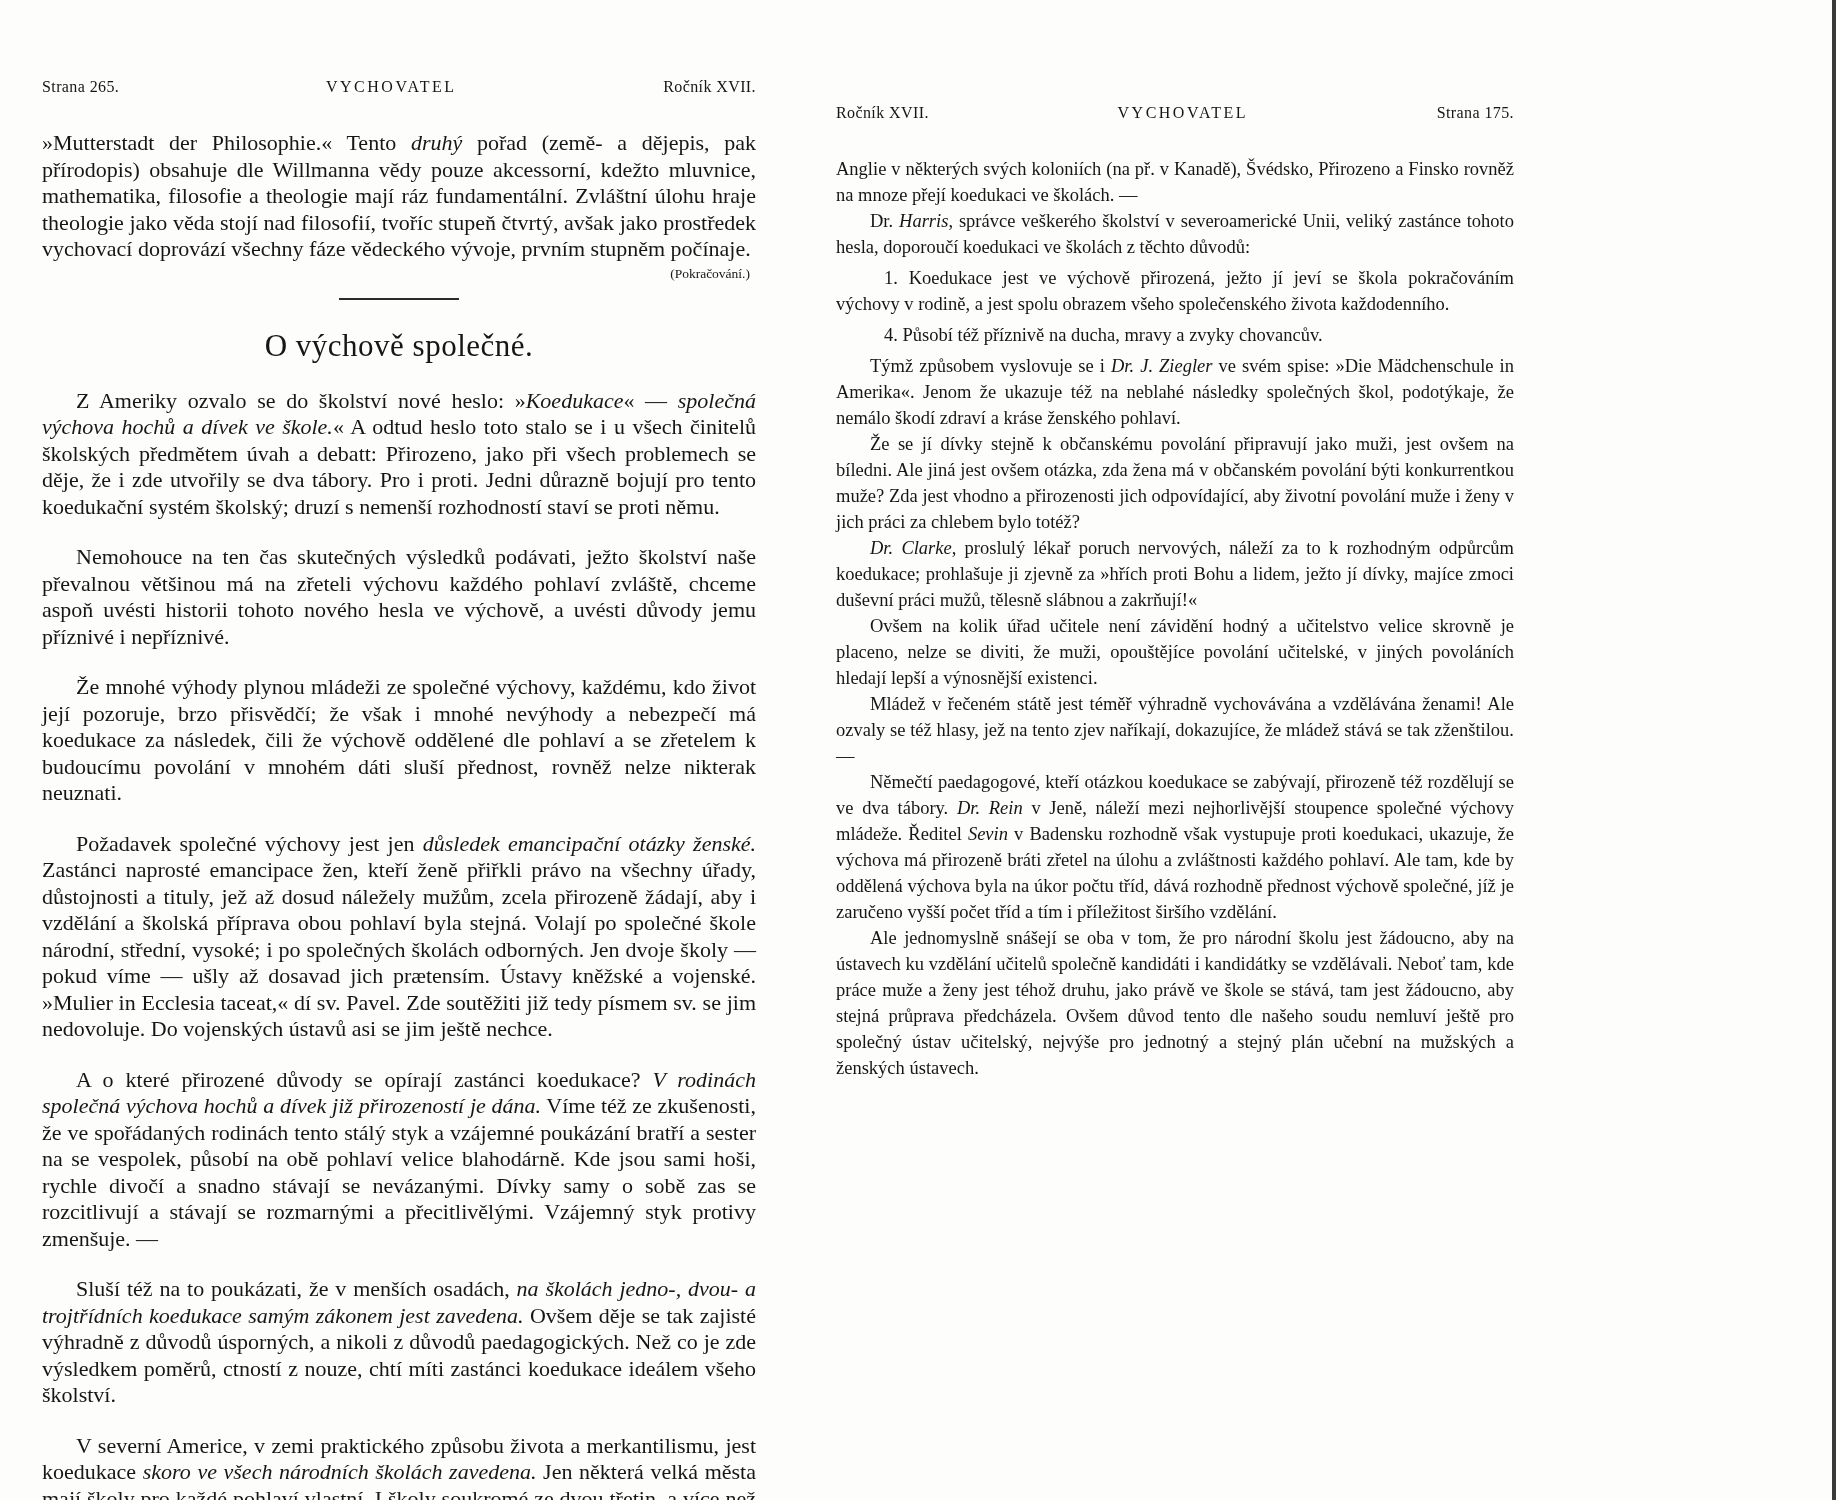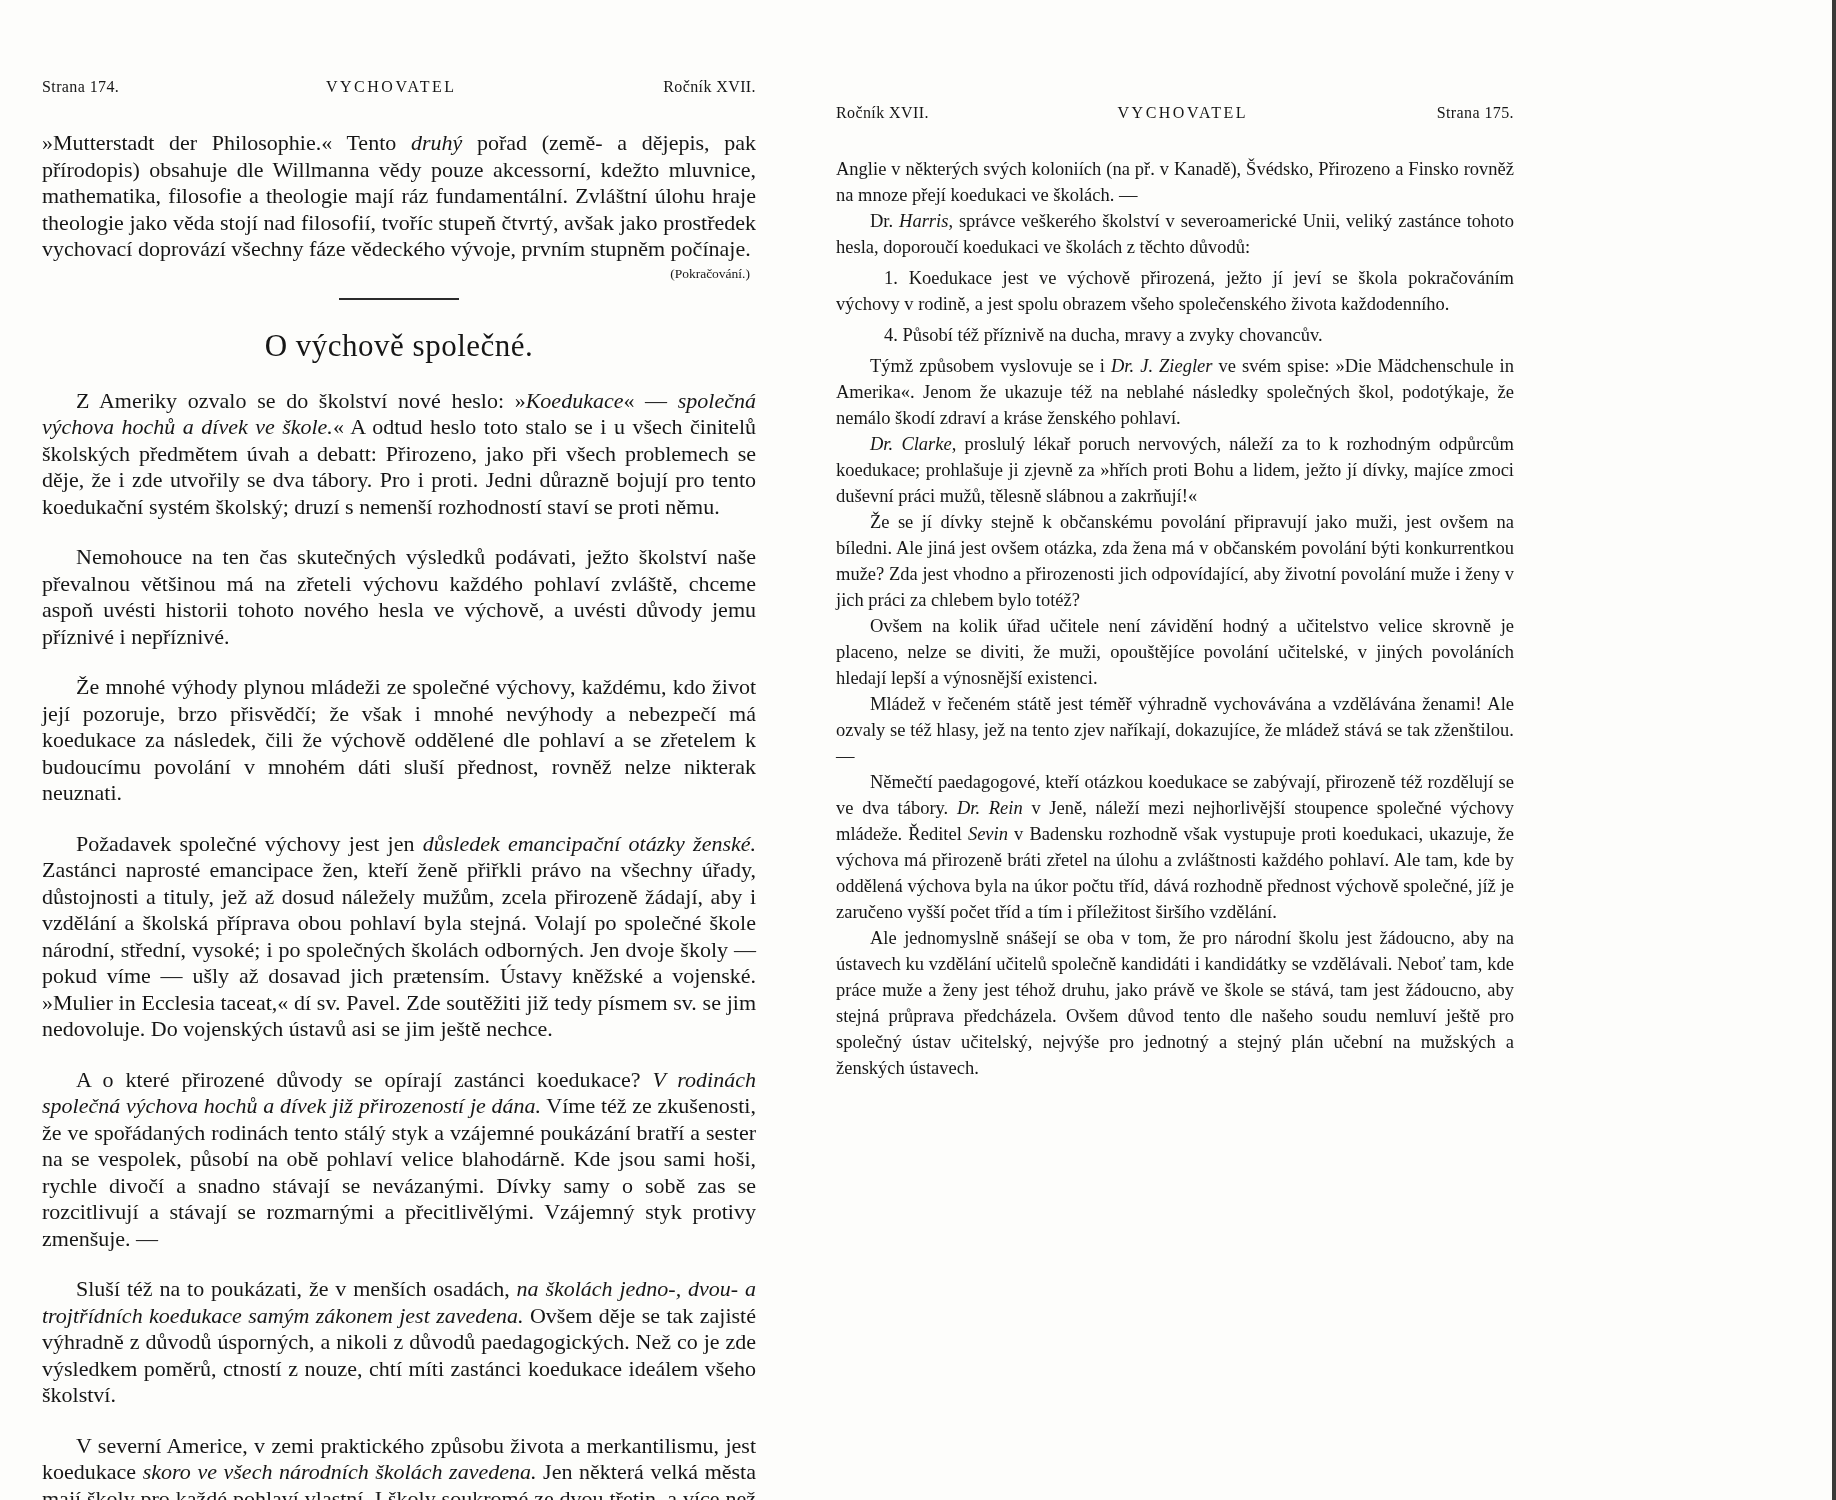--- a/index.html
+++ b/index.html
@@ -34,21 +34,21 @@
     margin:28px 0 18px 0;letter-spacing:0.5px;
   }
 </style>
 </head>
 <body>
 
 <div class="scan-edge"></div>
 
 <div class="page page-left">
   <div class="page-header">
-    <span>Strana 174.</span>
+    <span>Strana 265.</span>
     <span class="journal-title">VYCHOVATEL</span>
     <span>Ročník XVII.</span>
   </div>
 
   <div>
       <p class="para no-indent"><span>»Mutterstadt der Philosophie.« Tento </span><span class="it">druhý</span><span> pořad (země- a dějepis, pak přírodopis) obsahuje dle Willmanna vědy pouze akcessorní, kdežto mluvnice, mathematika, filosofie a theologie mají ráz fundamentální. Zvláštní úlohu hraje theologie jako věda stojí nad filosofií, tvoříc stupeň čtvrtý, avšak jako prostředek vychovací doprovází všechny fáze vědeckého vývoje, prvním stupněm počínaje.</span></p>
     </div>
 
   <div class="continuation">(Pokračování.)</div>
 
@@ -73,20 +73,20 @@
     <span class="journal-title">VYCHOVATEL</span>
     <span>Strana 175.</span>
   </div>
 
   <div>
       <p class="para no-indent"><span>Anglie v některých svých koloniích (na př. v Kanadě), Švédsko, Přirozeno a Finsko rovněž na mnoze přejí koedukaci ve školách. —</span></p>
       <p class="para"><span>Dr. </span><span class="it">Harris</span><span>, správce veškerého školství v severoamerické Unii, veliký zastánce tohoto hesla, doporoučí koedukaci ve školách z těchto důvodů:</span></p>
       <p class="para deep"><span>1. Koedukace jest ve výchově přirozená, ježto jí jeví se škola pokračováním výchovy v rodině, a jest spolu obrazem všeho společenského života každodenního.</span></p>
       <p class="para deep"><span>4. Působí též příznivě na ducha, mravy a zvyky chovancův.</span></p>
       <p class="para"><span>Týmž způsobem vyslovuje se i </span><span class="it">Dr. J. Ziegler</span><span> ve svém spise: »Die Mädchenschule in Amerika«. Jenom že ukazuje též na neblahé následky společných škol, podotýkaje, že nemálo škodí zdraví a kráse ženského pohlaví.</span></p>
+      <p class="para"><span>Že se jí dívky stejně k občanskému povolání připravují jako muži, jest ovšem na bíledni. Ale jiná jest ovšem otázka, zda žena má v občanském povolání býti konkurrentkou muže? Zda jest vhodno a přirozenosti jich odpovídající, aby životní povolání muže i ženy v jich práci za chlebem bylo totéž?</span></p>
       <p class="para"><span class="it">Dr. Clarke</span><span>, proslulý lékař poruch nervových, náleží za to k rozhodným odpůrcům koedukace; prohlašuje ji zjevně za »hřích proti Bohu a lidem, ježto jí dívky, majíce zmoci duševní práci mužů, tělesně slábnou a zakrňují!«</span></p>
-      <p class="para"><span>Že se jí dívky stejně k občanskému povolání připravují jako muži, jest ovšem na bíledni. Ale jiná jest ovšem otázka, zda žena má v občanském povolání býti konkurrentkou muže? Zda jest vhodno a přirozenosti jich odpovídající, aby životní povolání muže i ženy v jich práci za chlebem bylo totéž?</span></p>
       <p class="para"><span>Ovšem na kolik úřad učitele není závidění hodný a učitelstvo velice skrovně je placeno, nelze se diviti, že muži, opouštějíce povolání učitelské, v jiných povoláních hledají lepší a výnosnější existenci.</span></p>
       <p class="para"><span>Mládež v řečeném státě jest téměř výhradně vychovávána a vzdělávána ženami! Ale ozvaly se též hlasy, jež na tento zjev naříkají, dokazujíce, že mládež stává se tak zženštilou. —</span></p>
       <p class="para"><span>Němečtí paedagogové, kteří otázkou koedukace se zabývají, přirozeně též rozdělují se ve dva tábory. </span><span class="it">Dr. Rein</span><span> v Jeně, náleží mezi nejhorlivější stoupence společné výchovy mládeže. Ředitel </span><span class="it">Sevin</span><span> v Badensku rozhodně však vystupuje proti koedukaci, ukazuje, že výchova má přirozeně bráti zřetel na úlohu a zvláštnosti každého pohlaví. Ale tam, kde by oddělená výchova byla na úkor počtu tříd, dává rozhodně přednost výchově společné, jíž je zaručeno vyšší počet tříd a tím i příležitost širšího vzdělání.</span></p>
       <p class="para"><span>Ale jednomyslně snášejí se oba v tom, že pro národní školu jest žádoucno, aby na ústavech ku vzdělání učitelů společně kandidáti i kandidátky se vzdělávali. Neboť tam, kde práce muže a ženy jest téhož druhu, jako právě ve škole se stává, tam jest žádoucno, aby stejná průprava předcházela. Ovšem důvod tento dle našeho soudu nemluví ještě pro společný ústav učitelský, nejvýše pro jednotný a stejný plán učební na mužských a ženských ústavech.</span></p>
     </div>
 </div>
 
 </body></html>

